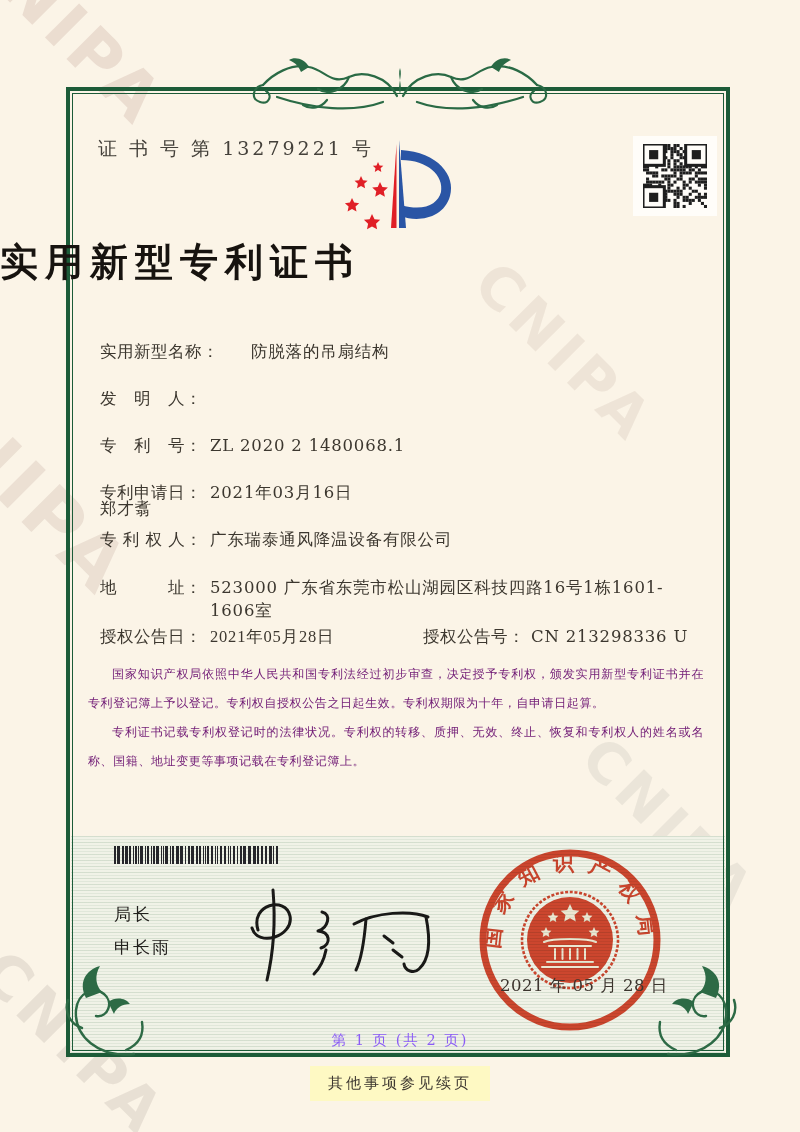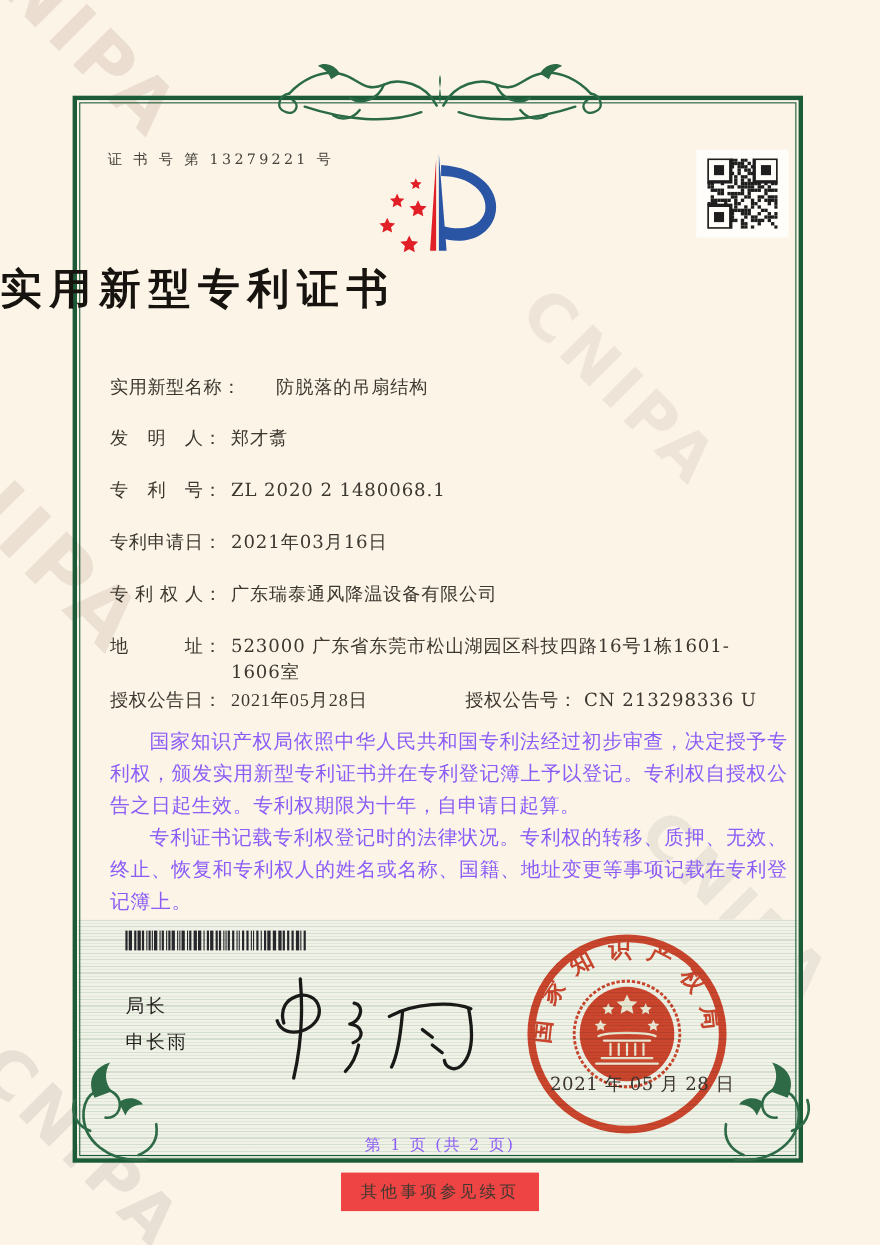--- a/index.html
+++ b/index.html
@@ -28,41 +28,41 @@
   .guilloche{
     position:absolute;left:71px;top:836px;width:654px;height:217px;
     background-color:#f0f2e7;
     background-image:repeating-linear-gradient(180deg,
       rgba(148,176,150,0.30) 0px, rgba(148,176,150,0.30) 1px,
       rgba(255,255,255,0) 1px, rgba(255,255,255,0) 3px,
       rgba(148,176,150,0.16) 3px, rgba(148,176,150,0.16) 4px,
       rgba(255,255,255,0) 4px, rgba(255,255,255,0) 6px);
   }
   .cert-no{
-    position:absolute;left:98px;top:136px;font-size:13px;letter-spacing:3px;color:#44403a;
+    position:absolute;left:98px;top:136px;font-size:19px;letter-spacing:3px;color:#44403a;
   }
   .qr-box{
     position:absolute;left:633px;top:136px;width:84px;height:80px;background:#fffdf9;
     display:flex;align-items:center;justify-content:center;
   }
   .doc-title{
     position:absolute;left:0;top:237px;width:800px;text-align:left;
     font-size:38px;font-weight:bold;letter-spacing:7px;color:#17130f;
   }
   .fields{position:absolute;left:100px;top:340px;width:620px;font-size:16.5px;color:#3c372f;}
   .frow{position:absolute;left:0;display:flex;align-items:flex-start;line-height:23px;}
-  .r1{top:0;gap:32px;} .r2{top:47px;} .r3{top:94px;} .r4{top:141px;} .r5{top:188px;} .r6{top:236px;justify-content:flex-end;} .r7{top:285px;}
+  .r1{top:0;gap:32px;} .r2{top:47px;flex-direction:column;} .r3{top:94px;} .r4{top:141px;} .r5{top:188px;} .r6{top:236px;justify-content:flex-end;} .r7{top:285px;}
   .flabel{flex:0 0 110px;letter-spacing:0.5px;white-space:nowrap;}
   .fvalue{width:472px;letter-spacing:0.8px;}
   .r7 .fvalue{width:213px;font-family:Liberation Serif, serif;}
   .flabel2{white-space:nowrap;letter-spacing:0.5px;}
   .fvalue2{margin-left:6px;letter-spacing:0.8px;white-space:nowrap;}
   .paras{
-    position:absolute;left:100px;top:660px;width:616px;
-    font-size:18px;line-height:29px;color:#8b5cf6;text-align:justify;letter-spacing:0.6px;
+    position:absolute;left:88px;top:660px;width:616px;
+    font-size:12px;line-height:29px;color:#701a75;text-align:justify;letter-spacing:0.6px;
   }
   .paras p{margin:0;text-indent:2em;}
   .barcode{
     position:absolute;left:114px;top:846px;width:210px;height:18px;
     display:flex;align-items:stretch;
   }
   .barcode .bar{background:#26262b;}
   .officer-title{
     position:absolute;left:114px;top:903px;font-size:17px;color:#23211e;
     font-family:"DejaVu Sans","Liberation Sans",sans-serif;letter-spacing:2px;
@@ -78,21 +78,21 @@
     letter-spacing:0.5px;z-index:30;
   }
   .page-info{
     position:absolute;left:0;top:1031px;width:800px;text-align:center;
     font-size:14.5px;color:#8b5cf6;letter-spacing:2px;
   }
   .cont-note{
     position:absolute;left:0;top:1066px;width:800px;text-align:center;
   }
   .cont-note span{
-    display:inline-block;background:#ef4444;padding:8px 18px;
+    display:inline-block;background:#fef9c3;padding:8px 18px;
     font-size:15px;color:#3e3831;letter-spacing:3px;
   }
   .ornament-top{position:absolute;left:235px;top:56px;z-index:5;}
   .corner-bl{position:absolute;left:56px;top:964px;z-index:6;}
   .corner-br{position:absolute;left:654px;top:964px;z-index:6;transform:scaleX(-1);}
   .logo{position:absolute;left:328px;top:124px;}
 </style>
 </head>
 <body>
 

